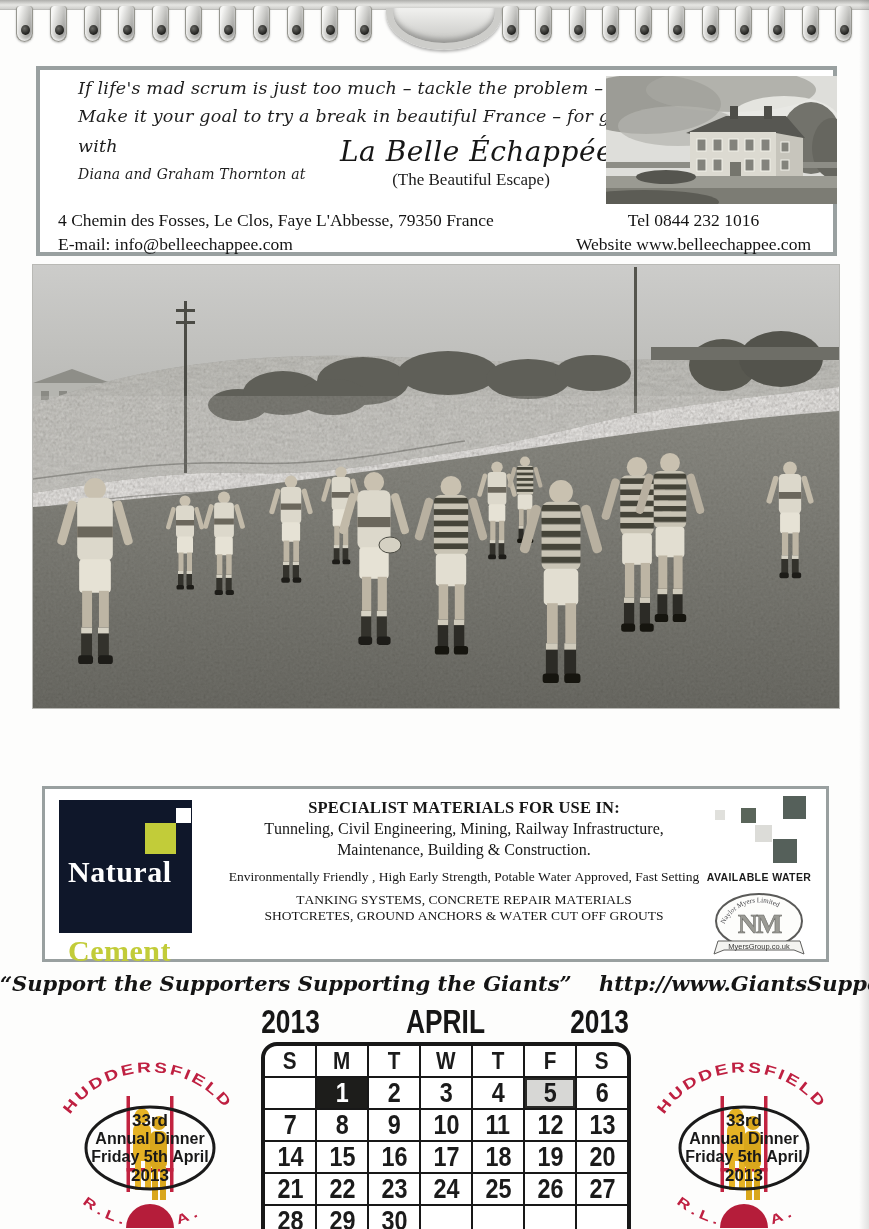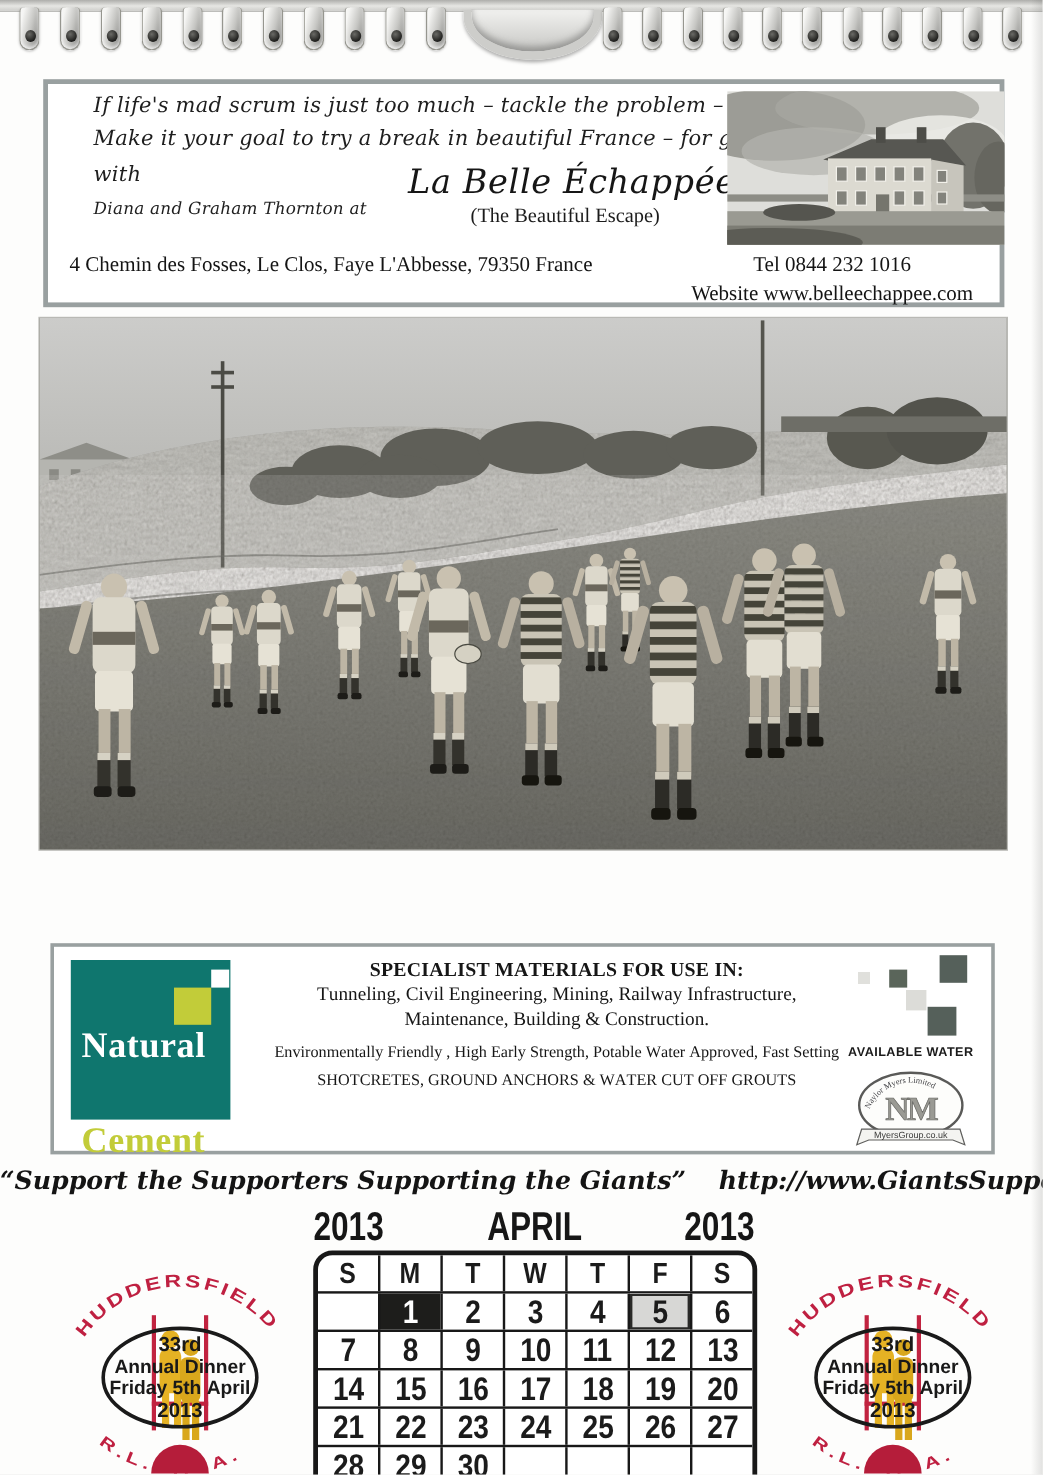--- a/index.html
+++ b/index.html
@@ -163,20 +163,21 @@
         <rect x="124" y="86" width="11" height="19" fill="#75756d"></rect>
         <rect x="0" y="100" width="231" height="28" fill="#9a9a92"></rect>
         <rect x="0" y="112" width="231" height="16" fill="#7c7c74"></rect>
         <ellipse cx="60" cy="101" rx="30" ry="7" fill="#55554f"></ellipse>
         <ellipse cx="38" cy="126" rx="75" ry="12" fill="#5c5c55"></ellipse>
       </svg>
     </div>
 
     <div class="b-addr">
       <div>4 Chemin des Fosses, Le Clos, Faye L'Abbesse, 79350 France</div>
+      <div>E-mail: info@belleechappee.com</div>
     </div>
     <div class="b-contact">
       <div>Tel 0844 232 1016</div>
       <div>Website www.belleechappee.com</div>
     </div>
   </div>
 
   <div class="pitch">
     <svg width="806" height="443" viewBox="0 0 806 443">
       <defs>
@@ -292,32 +293,33 @@
       <use href="#ph" transform="translate(492 191) scale(0.46)"></use>
       <use href="#ph" transform="translate(528 214) scale(1.08)"></use>
       <use href="#ph" transform="translate(604 191) scale(0.93)"></use>
       <use href="#ph" transform="translate(637 187) scale(0.90)"></use>
       <use href="#pw" transform="translate(757 196) scale(0.62)"></use>
     </svg>
   </div>
 
 
   <div class="cement">
-    <div class="nclogo" style="background:#0f766e;">
+    <div class="nclogo" style="background:#0f172a;">
       <div class="nc-sq1" style="background:#c2cc39;"></div>
       <div class="nc-sq2"></div>
       <div class="nc-w">Natural</div>
       <div class="nc-y" style="color:#c2cc39;margin-top:44px;">Cement</div>
     </div>
     <div class="ncc">
       <div class="nc-h">SPECIALIST MATERIALS FOR USE IN:</div>
       <div class="nc-u">Tunneling, Civil Engineering, Mining, Railway Infrastructure,</div>
       <div class="nc-u">Maintenance, Building &amp; Construction.</div>
       <div class="nc-f">Environmentally Friendly , High Early Strength, Potable Water Approved, Fast Setting</div>
       <div class="nc-p">
+        <div>TANKING SYSTEMS, CONCRETE REPAIR MATERIALS</div>
         <div>SHOTCRETES, GROUND ANCHORS &amp; WATER CUT OFF GROUTS</div>
       </div>
     </div>
     <div class="ncr">
       <div class="dsq" style="left:20px;top:16px;width:10px;height:10px;background:#e0e0dc;"></div>
       <div class="dsq" style="left:46px;top:14px;width:15px;height:15px;background:#5a655a;"></div>
       <div class="dsq" style="left:60px;top:31px;width:17px;height:17px;background:#dcdcd8;"></div>
       <div class="dsq" style="left:78px;top:45px;width:24px;height:24px;background:#55605a;"></div>
       <div class="dsq" style="left:88px;top:2px;width:23px;height:23px;background:#55605a;"></div>
       <div class="avail">AVAILABLE WATER</div>

